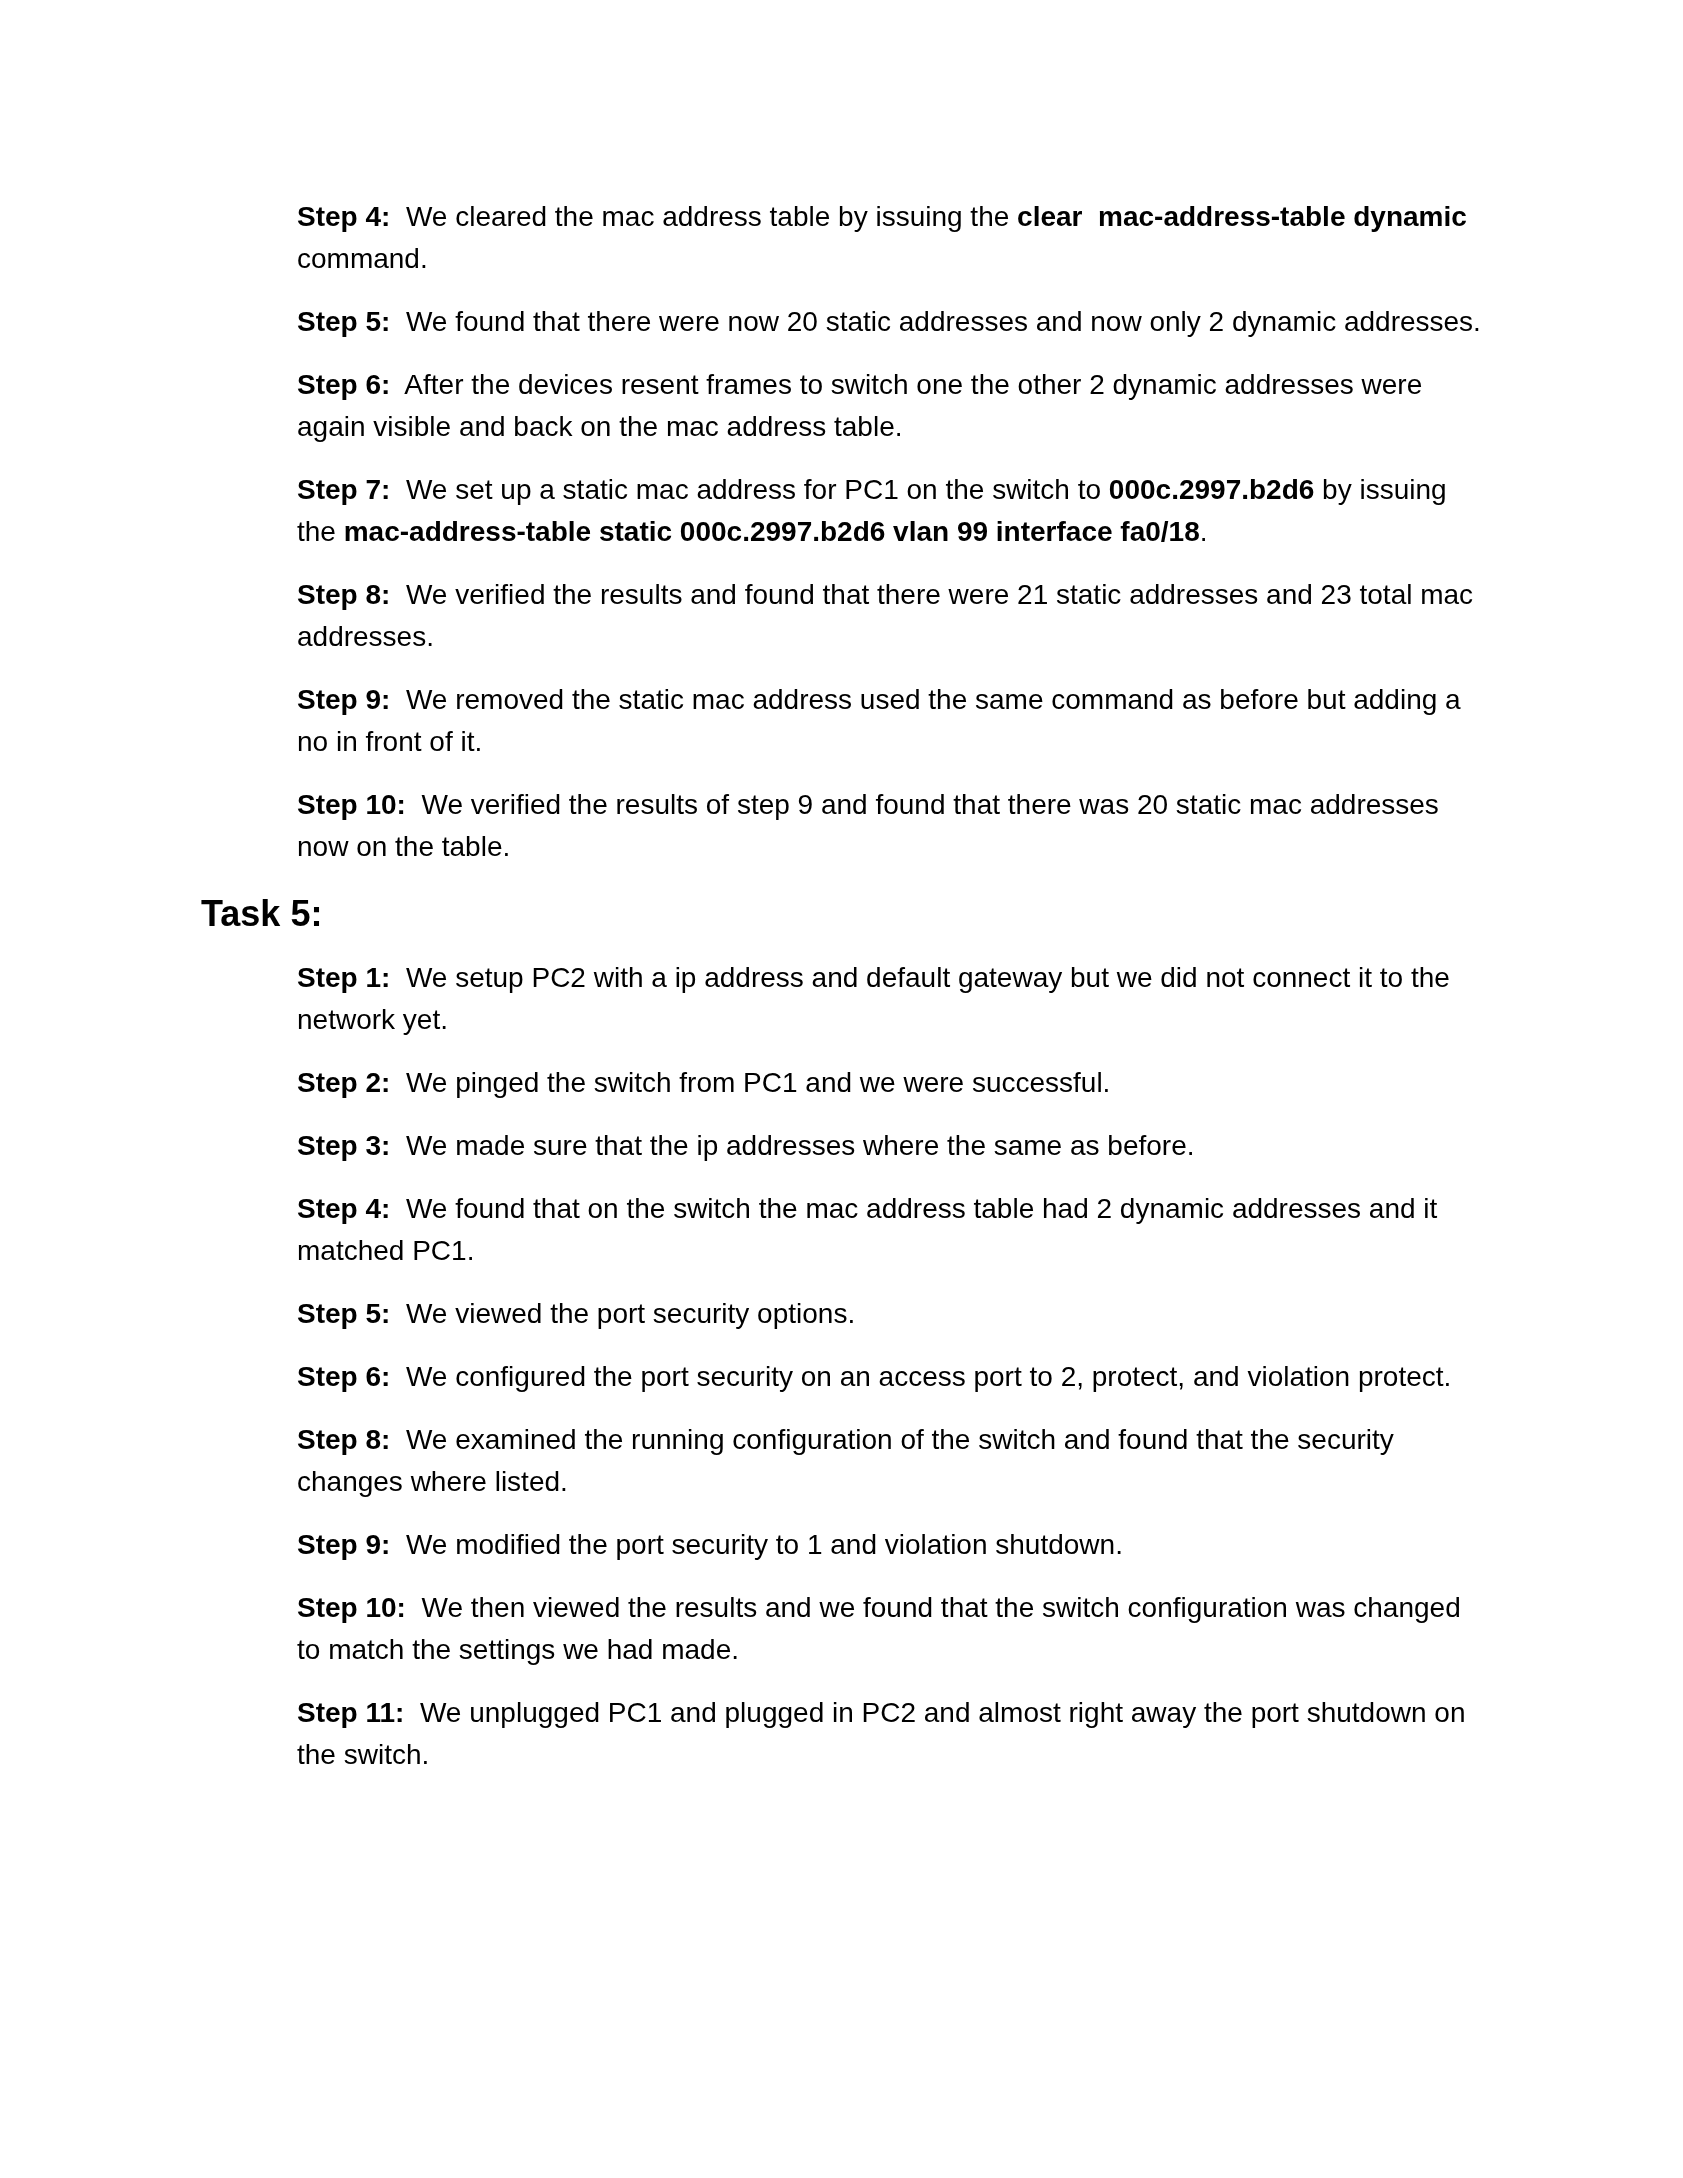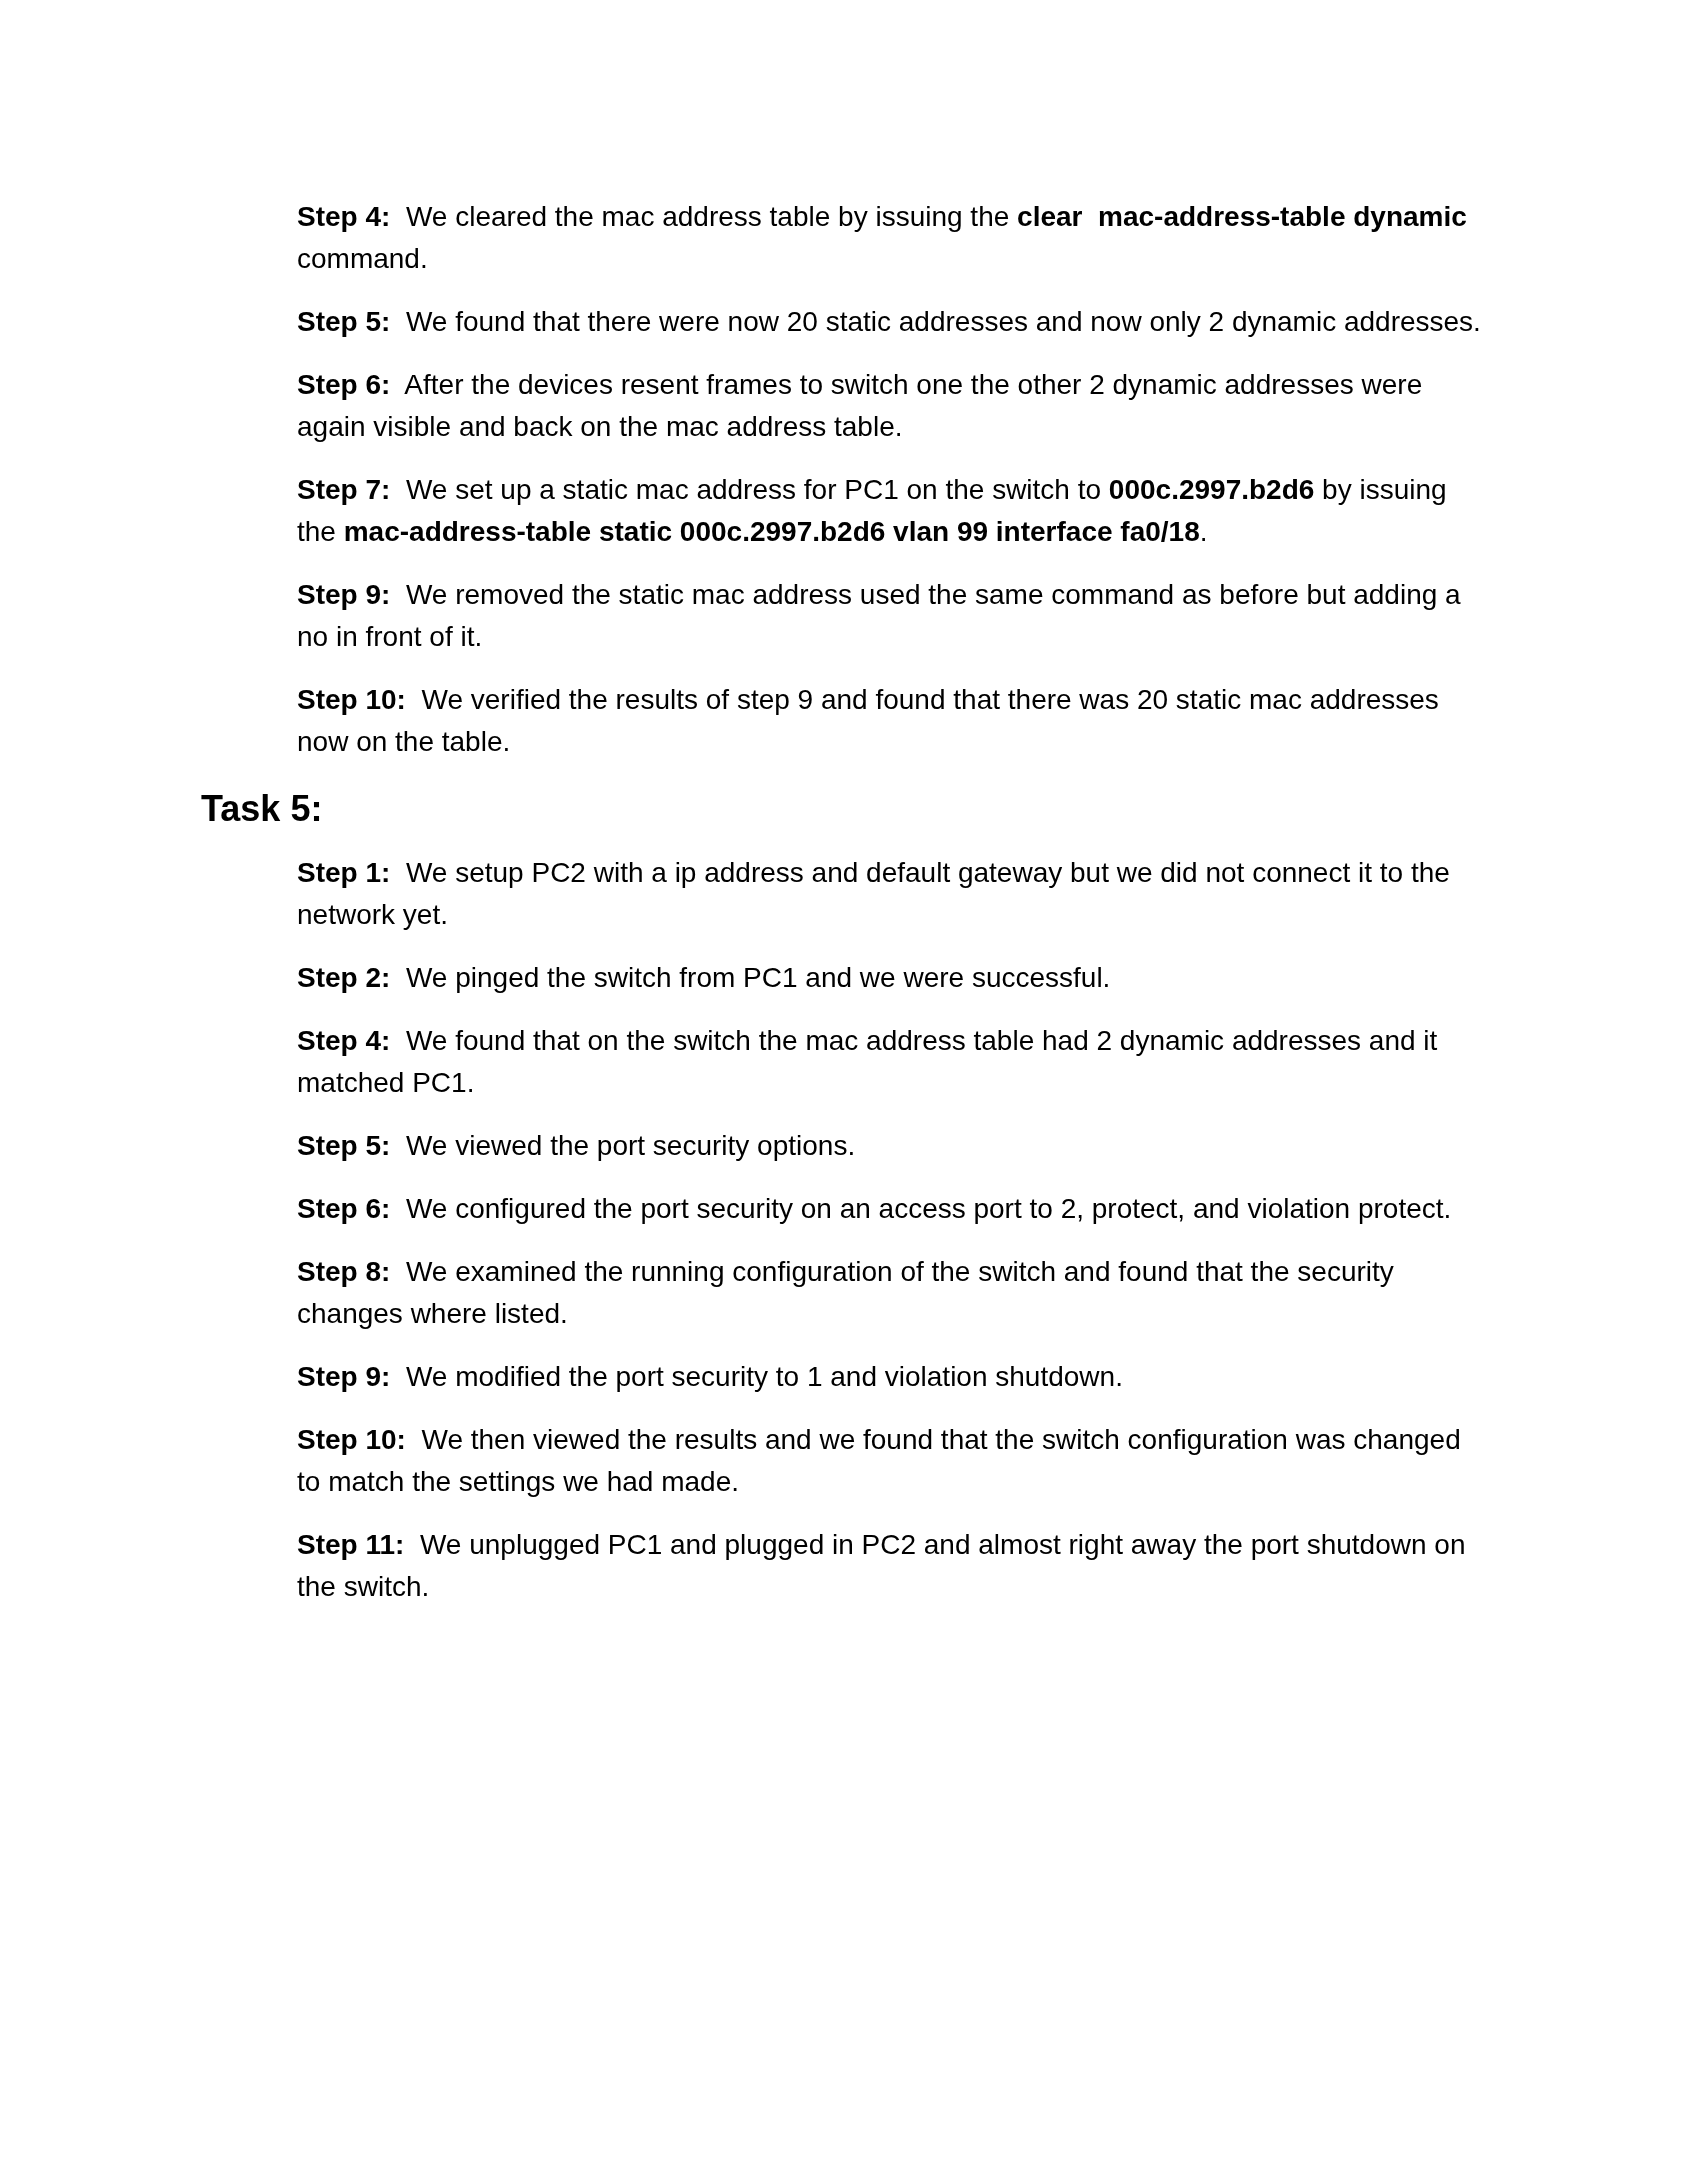--- a/index.html
+++ b/index.html
@@ -44,25 +44,27 @@
 </style>
 </head>
 <body>
 
 <div class="page">
   <div class="doc-body">
       <p class="step"><strong>Step 4:</strong><span>  We cleared the mac address table by issuing the </span><strong>clear  mac-address-table dynamic</strong><span> command.</span></p>
       <p class="step"><strong>Step 5:</strong><span>  We found that there were now 20 static addresses and now only 2 dynamic addresses.</span></p>
       <p class="step"><strong>Step 6:</strong><span>  After the devices resent frames to switch one the other 2 dynamic addresses were again visible and back on the mac address table.</span></p>
       <p class="step"><strong>Step 7:</strong><span>  We set up a static mac address for PC1 on the switch to </span><strong>000c.2997.b2d6</strong><span> by issuing the </span><strong>mac-address-table static 000c.2997.b2d6 vlan 99 interface fa0/18</strong><span>.</span></p>
+      <p class="step"><strong>Step 8:</strong><span>  We verified the results and found that there were 21 static addresses and 23 total mac addresses.</span></p>
       <p class="step"><strong>Step 9:</strong><span>  We removed the static mac address used the same command as before but adding a no in front of it.</span></p>
       <p class="step"><strong>Step 10:</strong><span>  We verified the results of step 9 and found that there was 20 static mac addresses now on the table.</span></p>
       <p class="task-heading"><strong>Task 5:</strong></p>
       <p class="step"><strong>Step 1:</strong><span>  We setup PC2 with a ip address and default gateway but we did not connect it to the network yet.</span></p>
       <p class="step"><strong>Step 2:</strong><span>  We pinged the switch from PC1 and we were successful.</span></p>
+      <p class="step"><strong>Step 3:</strong><span>  We made sure that the ip addresses where the same as before.</span></p>
       <p class="step"><strong>Step 4:</strong><span>  We found that on the switch the mac address table had 2 dynamic addresses and it matched PC1.</span></p>
       <p class="step"><strong>Step 5:</strong><span>  We viewed the port security options.</span></p>
       <p class="step"><strong>Step 6:</strong><span>  We configured the port security on an access port to 2, protect, and violation protect.</span></p>
       <p class="step"><strong>Step 8:</strong><span>  We examined the running configuration of the switch and found that the security changes where listed.</span></p>
       <p class="step"><strong>Step 9:</strong><span>  We modified the port security to 1 and violation shutdown.</span></p>
       <p class="step"><strong>Step 10:</strong><span>  We then viewed the results and we found that the switch configuration was changed to match the settings we had made.</span></p>
       <p class="step"><strong>Step 11:</strong><span>  We unplugged PC1 and plugged in PC2 and almost right away the port shutdown on the switch.</span></p>
     </div>
 </div>
 

